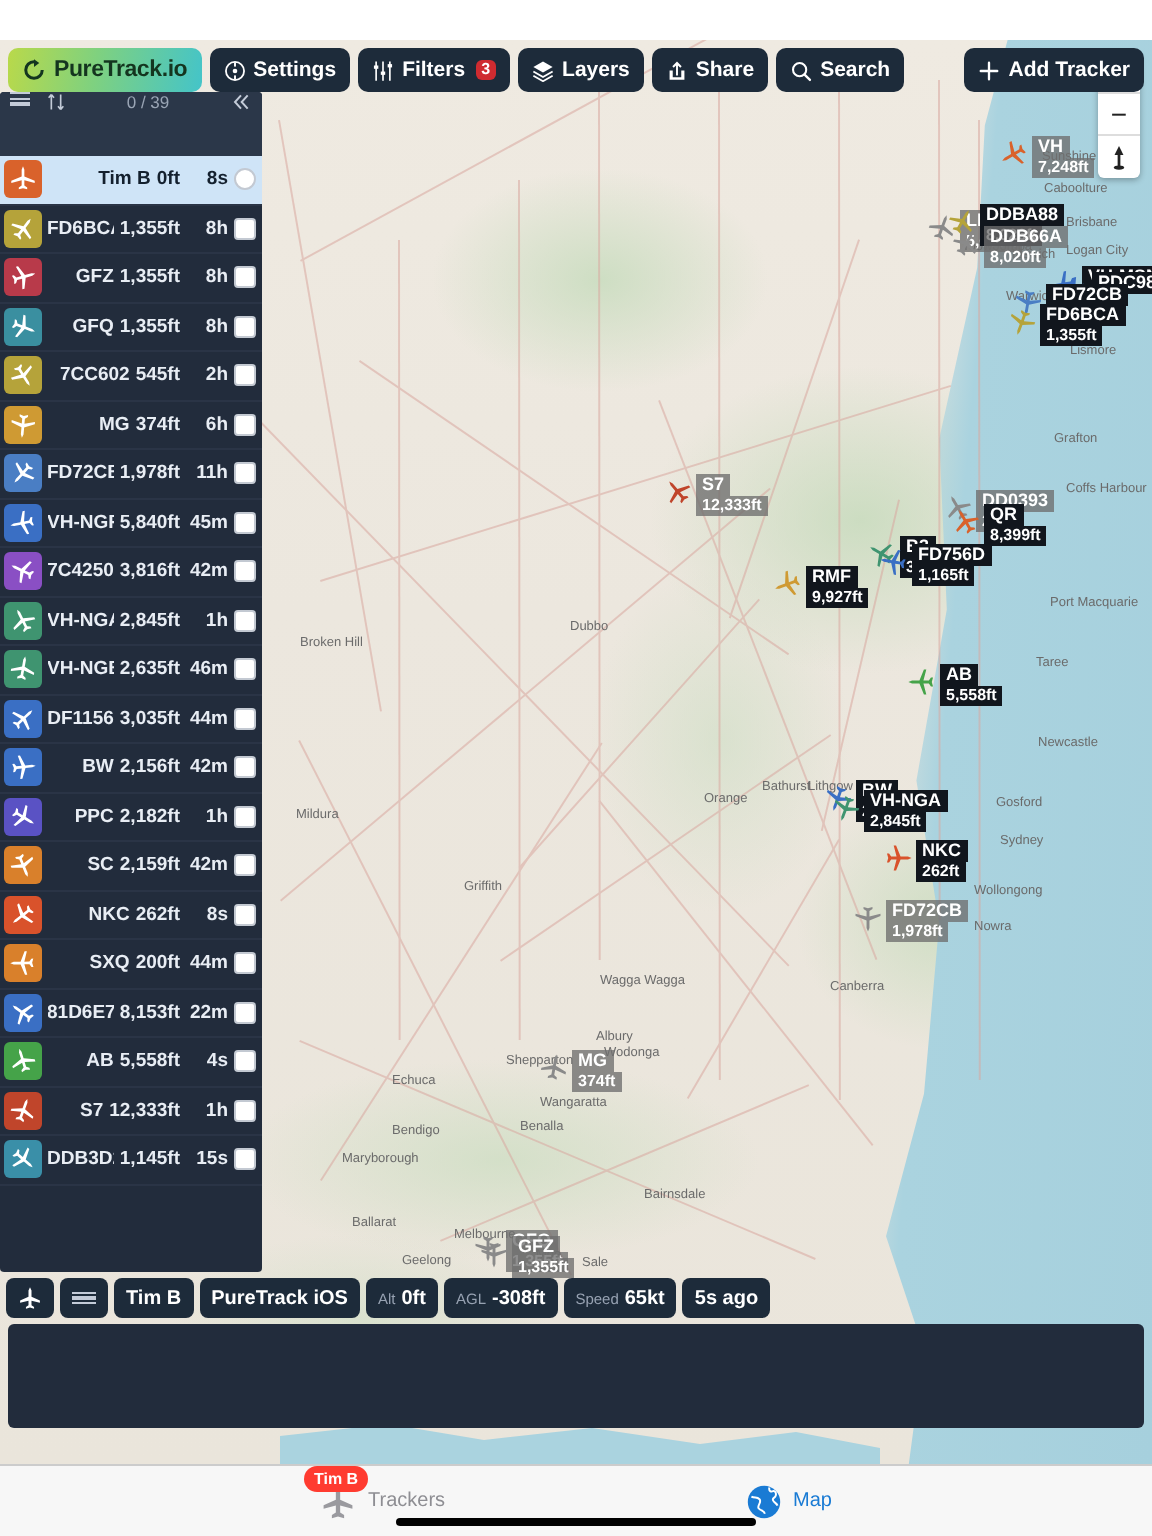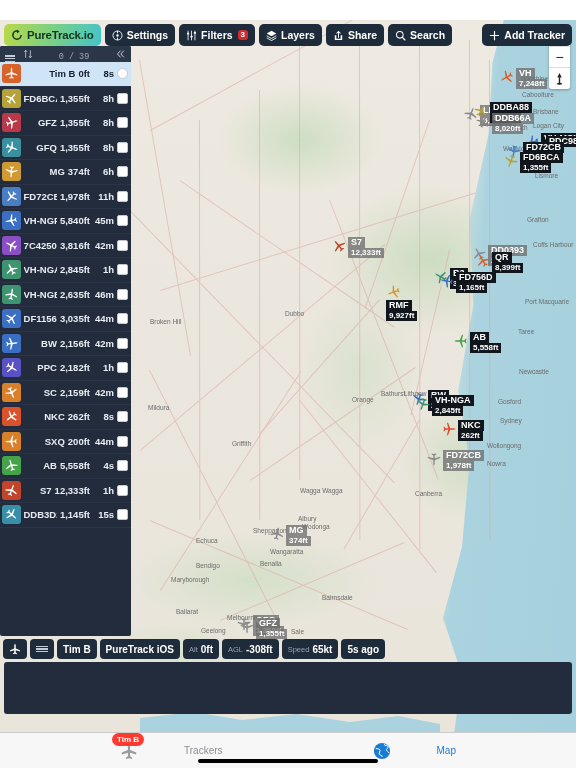--- a/index.html
+++ b/index.html
@@ -94,22 +94,22 @@
   .tb-spacer { flex: 1; }
 
   
   .sidebar {
     position: absolute; top: 46px; left: 0; width: 131px; height: 590px;
     background: #222c3c; z-index: 35;
     display: flex; flex-direction: column;
     border-radius: 2px; overflow: hidden;
   }
   .sb-head {
-    height: 16px; background: #2b3749; display: flex; align-items: flex-end;
-    padding: 0 5px; color: #c3cbd8; font-size: 9px; flex: 0 0 auto; font-family: Liberation Mono, monospace;
+    height: 32px; background: #2b3749; display: flex; align-items: flex-start;
+    padding: 0 5px; color: #c3cbd8; font-size: 9px; flex: 0 0 auto;
   }
   .sb-head .cnt { flex: 1; text-align: center; font-size: 8.5px; color: #9aa5b5; }
   .hamb { width: 10px; display:flex; flex-direction: column; gap: 1.5px; }
   .hamb i { display:block; height: 1.2px; background: #c3cbd8; }
   .tracker-list { flex: 1; overflow: hidden; }
   .trow {
     display: flex; align-items: center; height: 24.5px;
     padding-right: 3px; gap: 3px;
     border-bottom: 1px solid #2a3446;
   }
@@ -187,21 +187,21 @@
   }
 
   
   .tabbar {
     position: absolute; top: 732px; left: 0; width: 576px; height: 36px;
     background: #f7f7f7; border-top: .5px solid #ccc;
     display: flex; align-items: center; justify-content: center; gap: 150px;
     z-index: 50;
   }
   .tab { display: flex; align-items: center; gap: 6px; position: relative; }
-  .tab .lbl { font-size: 10px; margin-left: 40px; }
+  .tab .lbl { font-size: 10px; }
   .tab.inactive .lbl { color: #8e8e93; }
   .tab.active .lbl { color: #1a7bd4; }
   .tab-badge {
     position: absolute; top: -9px; left: -8px;
     background: #ff3b30; color: #fff; font-size: 8px; font-weight: bold;
     border-radius: 8px; padding: 1px 5px; line-height: 11px; white-space: nowrap;
   }
   .homebar {
     position: absolute; bottom: 5px; left: 50%; transform: translateX(-50%);
     width: 180px; height: 4.5px; background: #000; border-radius: 3px; z-index: 55;
@@ -422,21 +422,21 @@
           <span class="mk-icon">
             <svg width="16" height="16" viewBox="0 0 20 20" style="transform:rotate(280deg)">
               <path d="M10 1.5 9.1 3.8v4.6L2.2 11.2v1.5l6.9-1.8v3.4L7.2 15.6v1.3L10 16.1l2.8.8v-1.3l-1.9-1.3v-3.4l6.9 1.8v-1.5l-6.9-2.8V3.8z" fill="#3a6fc4"></path>
             </svg>
           </span>
           <span class="mk-lbl">
             <span class="mk-name">FD756D</span>
             <span class="mk-alt">1,165ft</span>
           </span>
         </div>
-        <div class="marker dark" style="left: 385px; top: 263px; flex-direction: column;">
+        <div class="marker dark" style="left: 385px; top: 263px;">
           <span class="mk-icon">
             <svg width="16" height="16" viewBox="0 0 20 20" style="transform:rotate(250deg)">
               <path d="M10 1.5 9.1 3.8v4.6L2.2 11.2v1.5l6.9-1.8v3.4L7.2 15.6v1.3L10 16.1l2.8.8v-1.3l-1.9-1.3v-3.4l6.9 1.8v-1.5l-6.9-2.8V3.8z" fill="#cf9a33"></path>
             </svg>
           </span>
           <span class="mk-lbl">
             <span class="mk-name">RMF</span>
             <span class="mk-alt">9,927ft</span>
           </span>
         </div>
@@ -668,20 +668,31 @@
             <svg width="15" height="15" viewBox="0 0 20 20" style="transform:rotate(111deg)">
               <path d="M10 1.5 9.1 3.8v4.6L2.2 11.2v1.5l6.9-1.8v3.4L7.2 15.6v1.3L10 16.1l2.8.8v-1.3l-1.9-1.3v-3.4l6.9 1.8v-1.5l-6.9-2.8V3.8z" fill="#ffffff"></path>
             </svg>
           </span>
           <span class="tname">GFQ</span>
           <span class="talt">1,355ft</span>
           <span class="tage">8h</span>
           <span class="tchk"></span>
         </div>
         <div class="trow">
+          <span class="ticon" style="background:#b5a33a">
+            <svg width="15" height="15" viewBox="0 0 20 20" style="transform:rotate(148deg)">
+              <path d="M10 1.5 9.1 3.8v4.6L2.2 11.2v1.5l6.9-1.8v3.4L7.2 15.6v1.3L10 16.1l2.8.8v-1.3l-1.9-1.3v-3.4l6.9 1.8v-1.5l-6.9-2.8V3.8z" fill="#ffffff"></path>
+            </svg>
+          </span>
+          <span class="tname">7CC602</span>
+          <span class="talt">545ft</span>
+          <span class="tage">2h</span>
+          <span class="tchk"></span>
+        </div>
+        <div class="trow">
           <span class="ticon" style="background:#cf9a33">
             <svg width="15" height="15" viewBox="0 0 20 20" style="transform:rotate(185deg)">
               <path d="M10 1.5 9.1 3.8v4.6L2.2 11.2v1.5l6.9-1.8v3.4L7.2 15.6v1.3L10 16.1l2.8.8v-1.3l-1.9-1.3v-3.4l6.9 1.8v-1.5l-6.9-2.8V3.8z" fill="#ffffff"></path>
             </svg>
           </span>
           <span class="tname">MG</span>
           <span class="talt">374ft</span>
           <span class="tage">6h</span>
           <span class="tchk"></span>
         </div>
@@ -797,20 +808,31 @@
         </div>
         <div class="trow">
           <span class="ticon" style="background:#d9802b">
             <svg width="15" height="15" viewBox="0 0 20 20" style="transform:rotate(269deg)">
               <path d="M10 1.5 9.1 3.8v4.6L2.2 11.2v1.5l6.9-1.8v3.4L7.2 15.6v1.3L10 16.1l2.8.8v-1.3l-1.9-1.3v-3.4l6.9 1.8v-1.5l-6.9-2.8V3.8z" fill="#ffffff"></path>
             </svg>
           </span>
           <span class="tname">SXQ</span>
           <span class="talt">200ft</span>
           <span class="tage">44m</span>
+          <span class="tchk"></span>
+        </div>
+        <div class="trow">
+          <span class="ticon" style="background:#3a6fc4">
+            <svg width="15" height="15" viewBox="0 0 20 20" style="transform:rotate(306deg)">
+              <path d="M10 1.5 9.1 3.8v4.6L2.2 11.2v1.5l6.9-1.8v3.4L7.2 15.6v1.3L10 16.1l2.8.8v-1.3l-1.9-1.3v-3.4l6.9 1.8v-1.5l-6.9-2.8V3.8z" fill="#ffffff"></path>
+            </svg>
+          </span>
+          <span class="tname">81D6E7</span>
+          <span class="talt">8,153ft</span>
+          <span class="tage">22m</span>
           <span class="tchk"></span>
         </div>
         <div class="trow">
           <span class="ticon" style="background:#45a349">
             <svg width="15" height="15" viewBox="0 0 20 20" style="transform:rotate(343deg)">
               <path d="M10 1.5 9.1 3.8v4.6L2.2 11.2v1.5l6.9-1.8v3.4L7.2 15.6v1.3L10 16.1l2.8.8v-1.3l-1.9-1.3v-3.4l6.9 1.8v-1.5l-6.9-2.8V3.8z" fill="#ffffff"></path>
             </svg>
           </span>
           <span class="tname">AB</span>
           <span class="talt">5,558ft</span>

